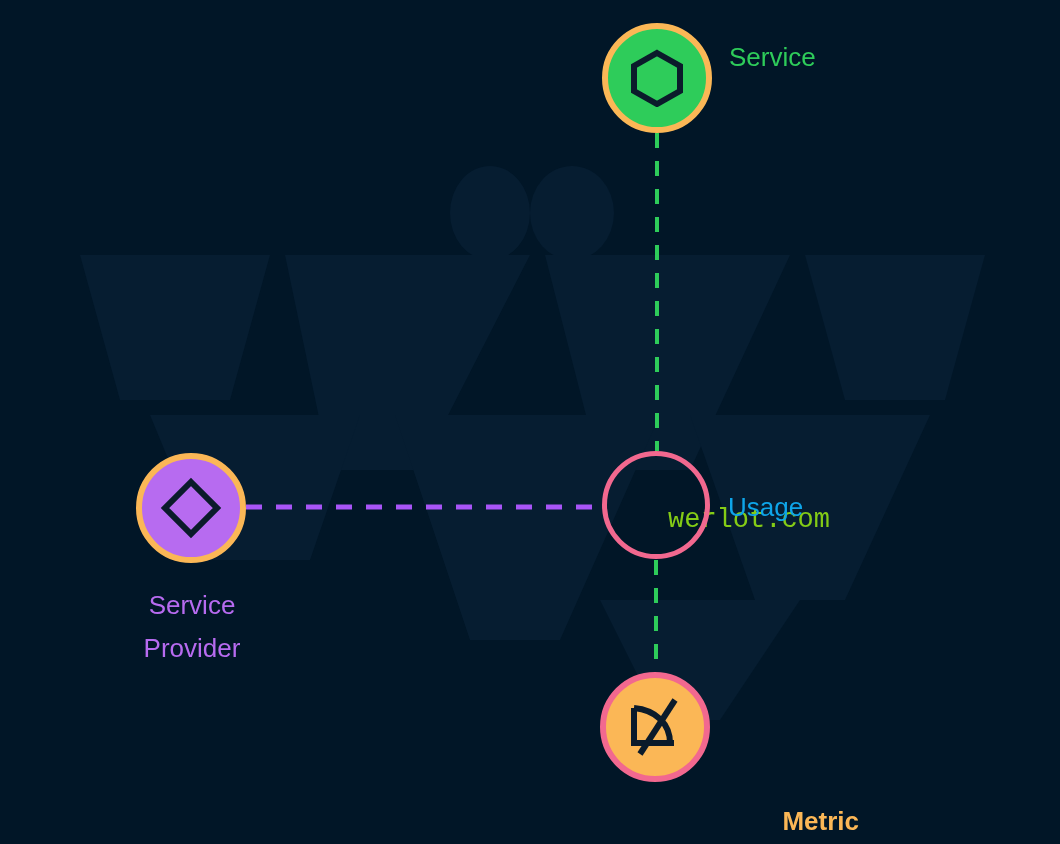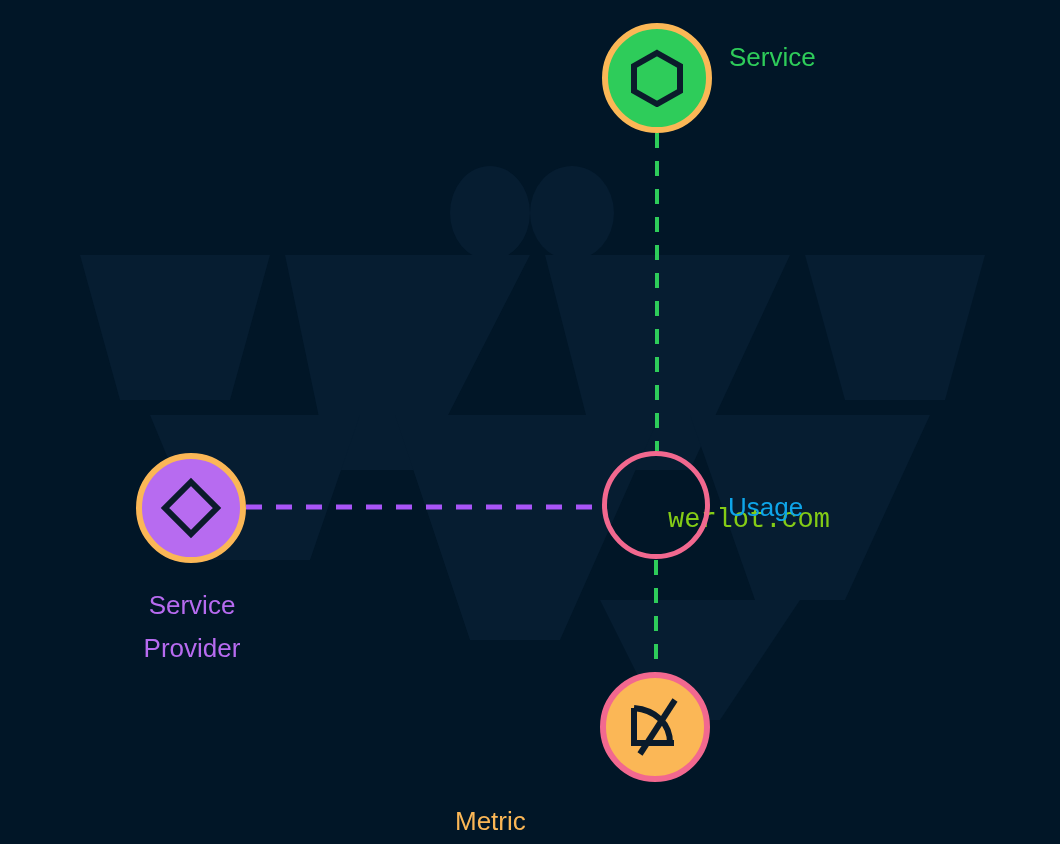--- a/index.html
+++ b/index.html
@@ -99,22 +99,23 @@
     text-align: center;
     color: #B76BF0;
   }
   .label-usage {
     left: 728px;  top: 486px;
     color: #0ea5e9;
   }
   .label-metric {
     left: 455px;  top: 800px;
     width: 404px;
-    text-align: left;
+    text-align: right;
     color: #FBB756;
+    font-weight: bold;
   }
 </style>
 </head>
 <body>
 
 <div id="canvas">
 
   <svg class="watermark" viewBox="0 0 1060 844" width="1060" height="844" aria-hidden="true">
     <g fill="#061D31">
       <ellipse cx="490" cy="213" rx="40" ry="47"></ellipse>

